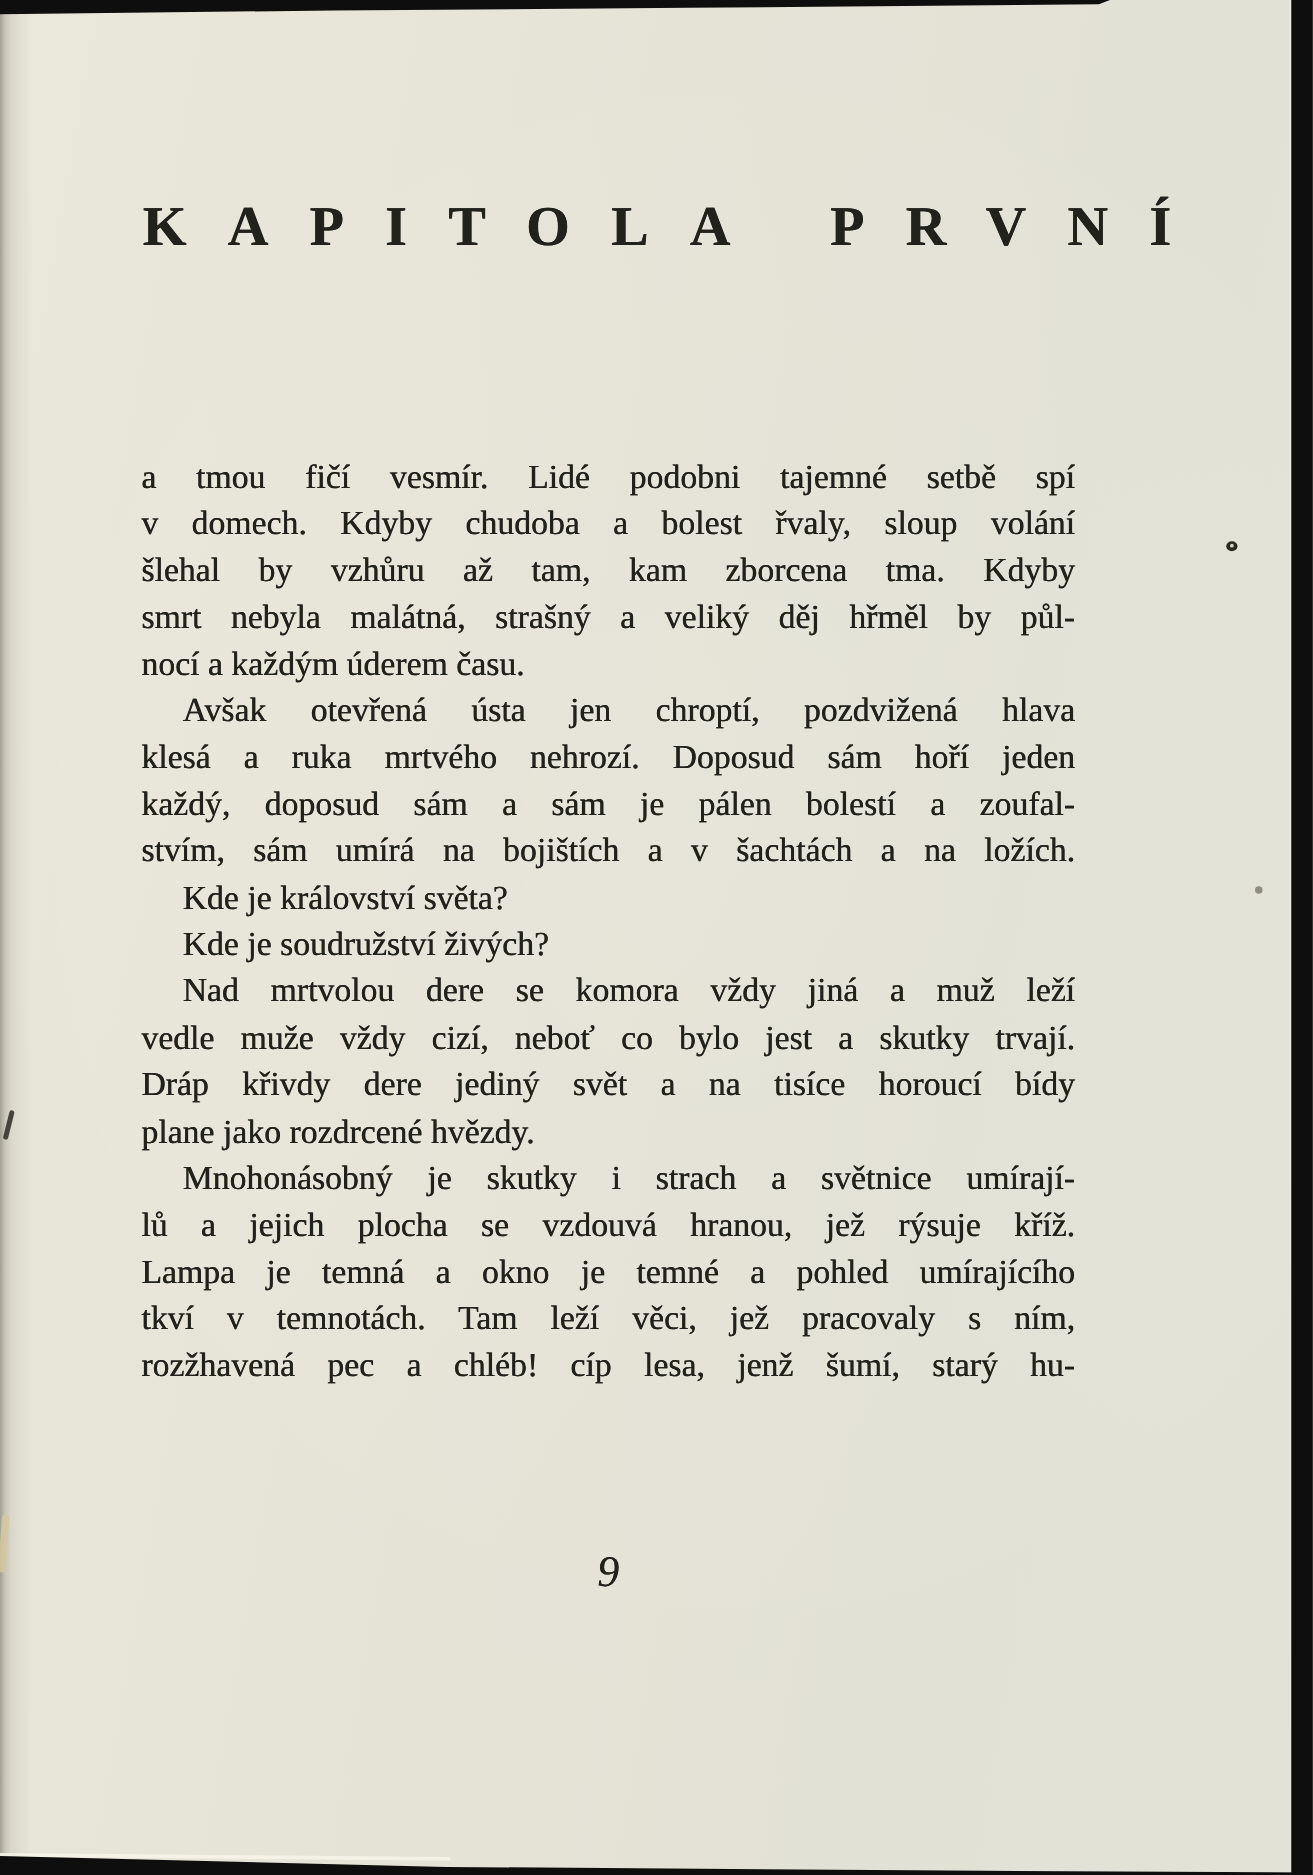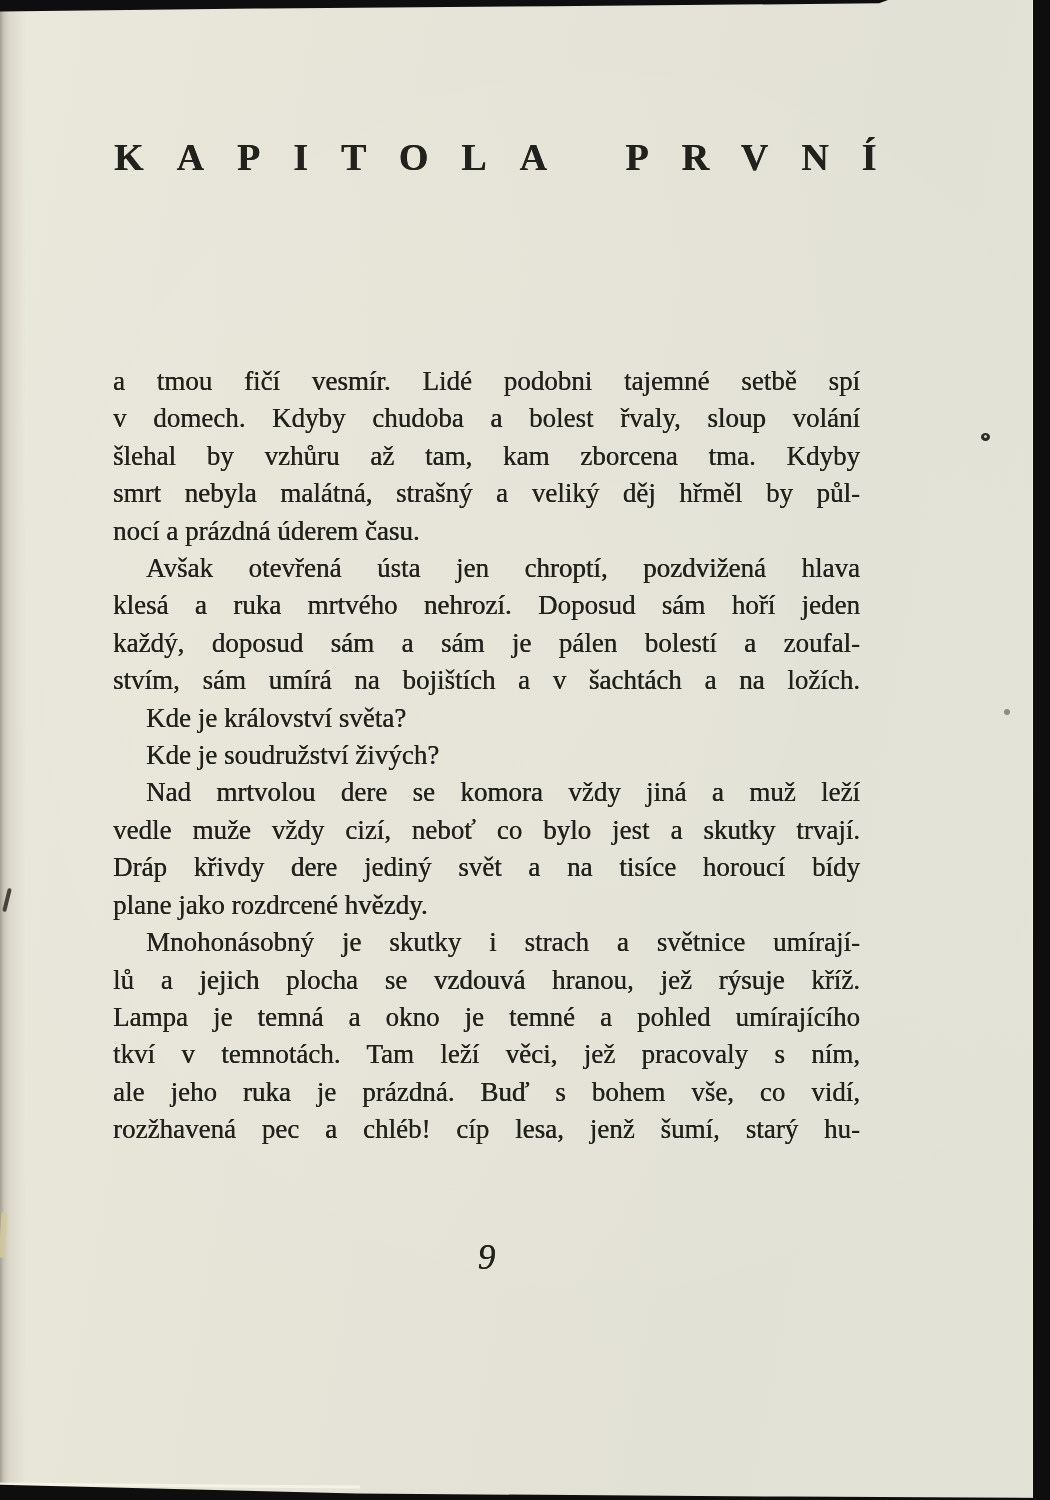--- a/index.html
+++ b/index.html
@@ -62,22 +62,22 @@
   .speck-1::after{
     content:"";position:absolute;left:3px;top:2px;width:3px;height:3px;border-radius:50%;
     background:#d8d6c9;
   }
   .speck-2{
     position:absolute;left:1004px;top:709px;width:6px;height:6px;border-radius:50%;
     background:#8f8d82;
   }
   
   .heading{
-    position:absolute;left:114px;top:110px;
-    font-size:38px;letter-spacing:33px;word-spacing:5px;white-space:nowrap;
+    position:absolute;left:114px;top:125px;
+    font-size:45px;letter-spacing:33px;word-spacing:5px;white-space:nowrap;
     color:var(--ink);text-shadow:0.3px 0 0 currentColor;
   }
   .text-block{
     position:absolute;left:113px;top:363px;width:747px;
     color:var(--ink);font-size:27px;line-height:37.4px;
     text-shadow:0.3px 0 0 currentColor;
   }
   .line{white-space:normal;}
   .line.just{text-align:justify;text-align-last:justify;}
   .line.ind{text-indent:33px;}
@@ -96,36 +96,35 @@
 <div class="paper"></div>
 <div class="left-curve"></div>
 
 <h1 class="heading">KAPITOLA PRVNÍ</h1>
 
 <div class="text-block">
     <div class="line just">a tmou fičí vesmír. Lidé podobni tajemné setbě spí</div>
     <div class="line just">v domech. Kdyby chudoba a bolest řvaly, sloup volání</div>
     <div class="line just">šlehal by vzhůru až tam, kam zborcena tma. Kdyby</div>
     <div class="line just">smrt nebyla malátná, strašný a veliký děj hřměl by půl-</div>
-    <div class="line">nocí a prázdná úderem času.</div>
+    <div class="line">nocí a každým úderem času.</div>
     <div class="line just ind">Avšak otevřená ústa jen chroptí, pozdvižená hlava</div>
     <div class="line just">klesá a ruka mrtvého nehrozí. Doposud sám hoří jeden</div>
     <div class="line just">každý, doposud sám a sám je pálen bolestí a zoufal-</div>
     <div class="line just">stvím, sám umírá na bojištích a v šachtách a na ložích.</div>
     <div class="line ind">Kde je království světa?</div>
     <div class="line ind">Kde je soudružství živých?</div>
     <div class="line just ind">Nad mrtvolou dere se komora vždy jiná a muž leží</div>
     <div class="line just">vedle muže vždy cizí, neboť co bylo jest a skutky trvají.</div>
     <div class="line just">Dráp křivdy dere jediný svět a na tisíce horoucí bídy</div>
     <div class="line">plane jako rozdrcené hvězdy.</div>
     <div class="line just ind">Mnohonásobný je skutky i strach a světnice umírají-</div>
     <div class="line just">lů a jejich plocha se vzdouvá hranou, jež rýsuje kříž.</div>
     <div class="line just">Lampa je temná a okno je temné a pohled umírajícího</div>
     <div class="line just">tkví v temnotách. Tam leží věci, jež pracovaly s ním,</div>
-    <div class="line just">ale jeho ruka je prázdná. Buď s bohem vše, co vidí,</div>
     <div class="line just">rozžhavená pec a chléb! cíp lesa, jenž šumí, starý hu-</div>
   </div>
 
 <div class="page-number">9</div>
 
 <div class="pen-slash"></div>
 <div class="pen-smudge"></div>
 <div class="speck-1"></div>
 <div class="speck-2"></div>
 

